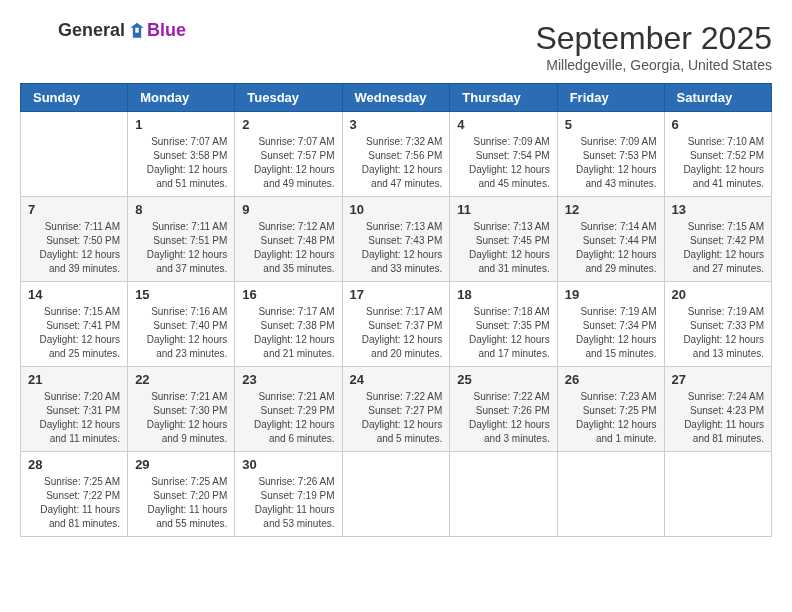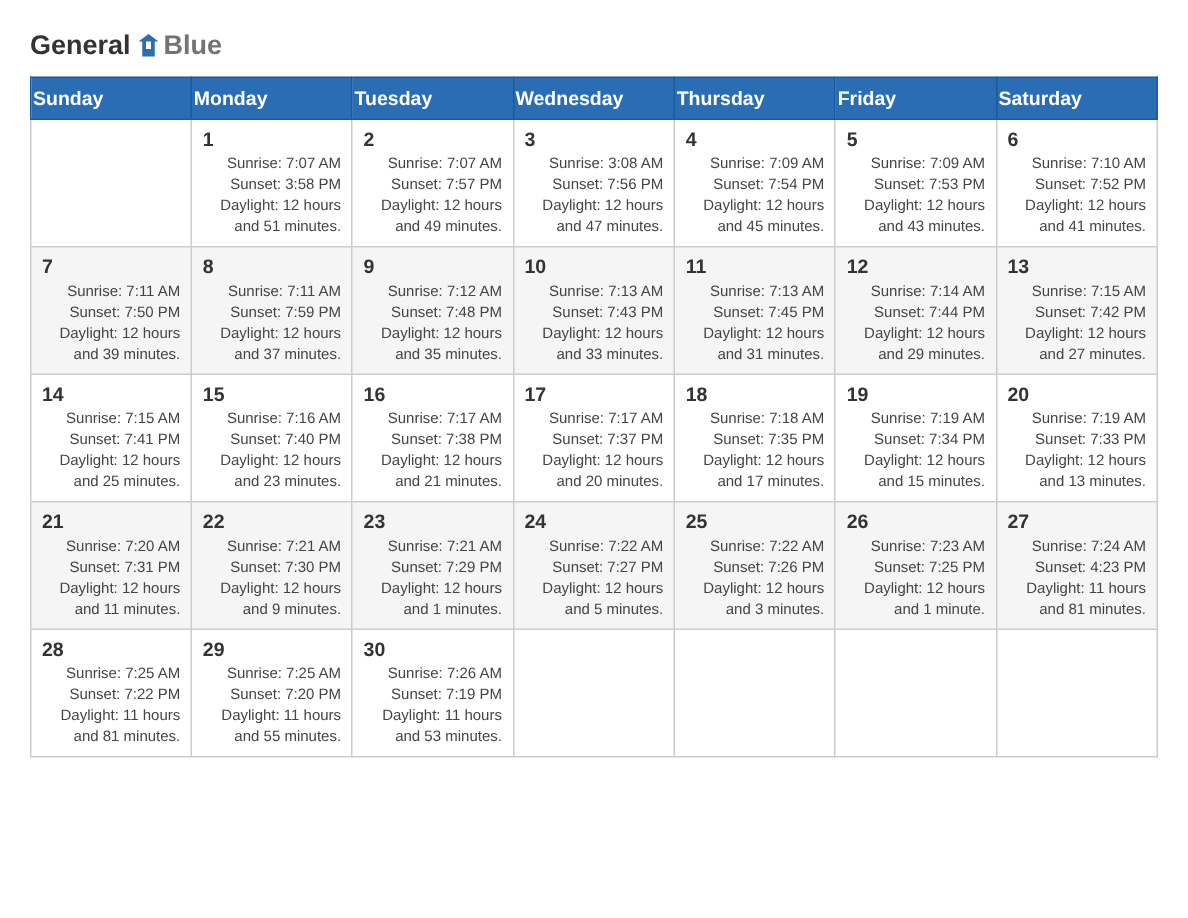--- a/index.html
+++ b/index.html
@@ -22,25 +22,26 @@
       align-items: flex-start;
     }
     .logo-text {
       display: flex;
       align-items: center;
     }
     .logo-general {
       font-size: 18px;
       font-weight: bold;
       color: #333;
+      margin-left: 38px;
     }
     .logo-blue {
       font-size: 18px;
       font-weight: bold;
-      color: #737373;
+      color: #a21caf;
     }
     .logo-icon {
       width: 20px;
       height: 20px;
       margin-left: 2px;
     }
     .title-section {
       text-align: right;
     }
     .month-title {
@@ -54,21 +55,21 @@
     }
     .calendar {
       width: 100%;
       border-collapse: collapse;
       border: 1px solid #ccc;
     }
     .calendar th {
       background-color: #2a6db5;
       color: #fff;
       text-align: left;
-      padding: 6px 1px;
+      padding: 6px 12px;
       font-size: 13px;
       font-weight: bold;
       border: 1px solid #1a5a9a;
     }
     .calendar td {
       vertical-align: top;
       padding: 5px 7px;
       border: 1px solid #ccc;
       width: 108px;
       min-height: 80px;
@@ -102,20 +103,22 @@
     <div class="logo-text">
       <span class="logo-general">General</span>
       <svg class="logo-icon" viewBox="0 0 24 24">
         <path d="M12 2 L20 8 L17 8 L17 20 L7 20 L7 8 L4 8 Z" fill="#2a6db5"></path>
         <path d="M10 8 L14 8 L14 14 L10 14 Z" fill="#fff"></path>
       </svg>
       <span class="logo-blue">Blue</span>
     </div>
   </div>
   <div class="title-section">
+    <div class="month-title">September 2025</div>
+    <div class="location">Milledgeville, Georgia, United States</div>
   </div>
 </div>
 
 <table class="calendar">
   <thead>
     <tr>
     <th>Sunday</th>
         <th>Monday</th>
         <th>Tuesday</th>
         <th>Wednesday</th>
@@ -130,21 +133,21 @@
         <td>
           <span class="day-num">1</span>
           <div class="cell-content"><span>Sunrise: 7:07 AM</span><br><span>Sunset: 3:58 PM</span><br><span>Daylight: 12 hours</span><br><span>and 51 minutes.</span></div>
         </td>
         <td>
           <span class="day-num">2</span>
           <div class="cell-content"><span>Sunrise: 7:07 AM</span><br><span>Sunset: 7:57 PM</span><br><span>Daylight: 12 hours</span><br><span>and 49 minutes.</span></div>
         </td>
         <td>
           <span class="day-num">3</span>
-          <div class="cell-content"><span>Sunrise: 3:08 AM</span><br><span>Sunset: 7:56 PM</span><br><span>Daylight: 12 hours</span><br><span>and 47 minutes.</span></div>
+          <div class="cell-content"><span>Sunrise: 7:32 AM</span><br><span>Sunset: 7:56 PM</span><br><span>Daylight: 12 hours</span><br><span>and 47 minutes.</span></div>
         </td>
         <td>
           <span class="day-num">4</span>
           <div class="cell-content"><span>Sunrise: 7:09 AM</span><br><span>Sunset: 7:54 PM</span><br><span>Daylight: 12 hours</span><br><span>and 45 minutes.</span></div>
         </td>
         <td>
           <span class="day-num">5</span>
           <div class="cell-content"><span>Sunrise: 7:09 AM</span><br><span>Sunset: 7:53 PM</span><br><span>Daylight: 12 hours</span><br><span>and 43 minutes.</span></div>
         </td>
         <td>
@@ -152,21 +155,21 @@
           <div class="cell-content"><span>Sunrise: 7:10 AM</span><br><span>Sunset: 7:52 PM</span><br><span>Daylight: 12 hours</span><br><span>and 41 minutes.</span></div>
         </td>
       </tr>
       <tr>
         <td>
           <span class="day-num">7</span>
           <div class="cell-content"><span>Sunrise: 7:11 AM</span><br><span>Sunset: 7:50 PM</span><br><span>Daylight: 12 hours</span><br><span>and 39 minutes.</span></div>
         </td>
         <td>
           <span class="day-num">8</span>
-          <div class="cell-content"><span>Sunrise: 7:11 AM</span><br><span>Sunset: 7:59 PM</span><br><span>Daylight: 12 hours</span><br><span>and 37 minutes.</span></div>
+          <div class="cell-content"><span>Sunrise: 7:11 AM</span><br><span>Sunset: 7:51 PM</span><br><span>Daylight: 12 hours</span><br><span>and 37 minutes.</span></div>
         </td>
         <td>
           <span class="day-num">9</span>
           <div class="cell-content"><span>Sunrise: 7:12 AM</span><br><span>Sunset: 7:48 PM</span><br><span>Daylight: 12 hours</span><br><span>and 35 minutes.</span></div>
         </td>
         <td>
           <span class="day-num">10</span>
           <div class="cell-content"><span>Sunrise: 7:13 AM</span><br><span>Sunset: 7:43 PM</span><br><span>Daylight: 12 hours</span><br><span>and 33 minutes.</span></div>
         </td>
         <td>
@@ -216,21 +219,21 @@
         <td>
           <span class="day-num">21</span>
           <div class="cell-content"><span>Sunrise: 7:20 AM</span><br><span>Sunset: 7:31 PM</span><br><span>Daylight: 12 hours</span><br><span>and 11 minutes.</span></div>
         </td>
         <td>
           <span class="day-num">22</span>
           <div class="cell-content"><span>Sunrise: 7:21 AM</span><br><span>Sunset: 7:30 PM</span><br><span>Daylight: 12 hours</span><br><span>and 9 minutes.</span></div>
         </td>
         <td>
           <span class="day-num">23</span>
-          <div class="cell-content"><span>Sunrise: 7:21 AM</span><br><span>Sunset: 7:29 PM</span><br><span>Daylight: 12 hours</span><br><span>and 1 minutes.</span></div>
+          <div class="cell-content"><span>Sunrise: 7:21 AM</span><br><span>Sunset: 7:29 PM</span><br><span>Daylight: 12 hours</span><br><span>and 6 minutes.</span></div>
         </td>
         <td>
           <span class="day-num">24</span>
           <div class="cell-content"><span>Sunrise: 7:22 AM</span><br><span>Sunset: 7:27 PM</span><br><span>Daylight: 12 hours</span><br><span>and 5 minutes.</span></div>
         </td>
         <td>
           <span class="day-num">25</span>
           <div class="cell-content"><span>Sunrise: 7:22 AM</span><br><span>Sunset: 7:26 PM</span><br><span>Daylight: 12 hours</span><br><span>and 3 minutes.</span></div>
         </td>
         <td>

